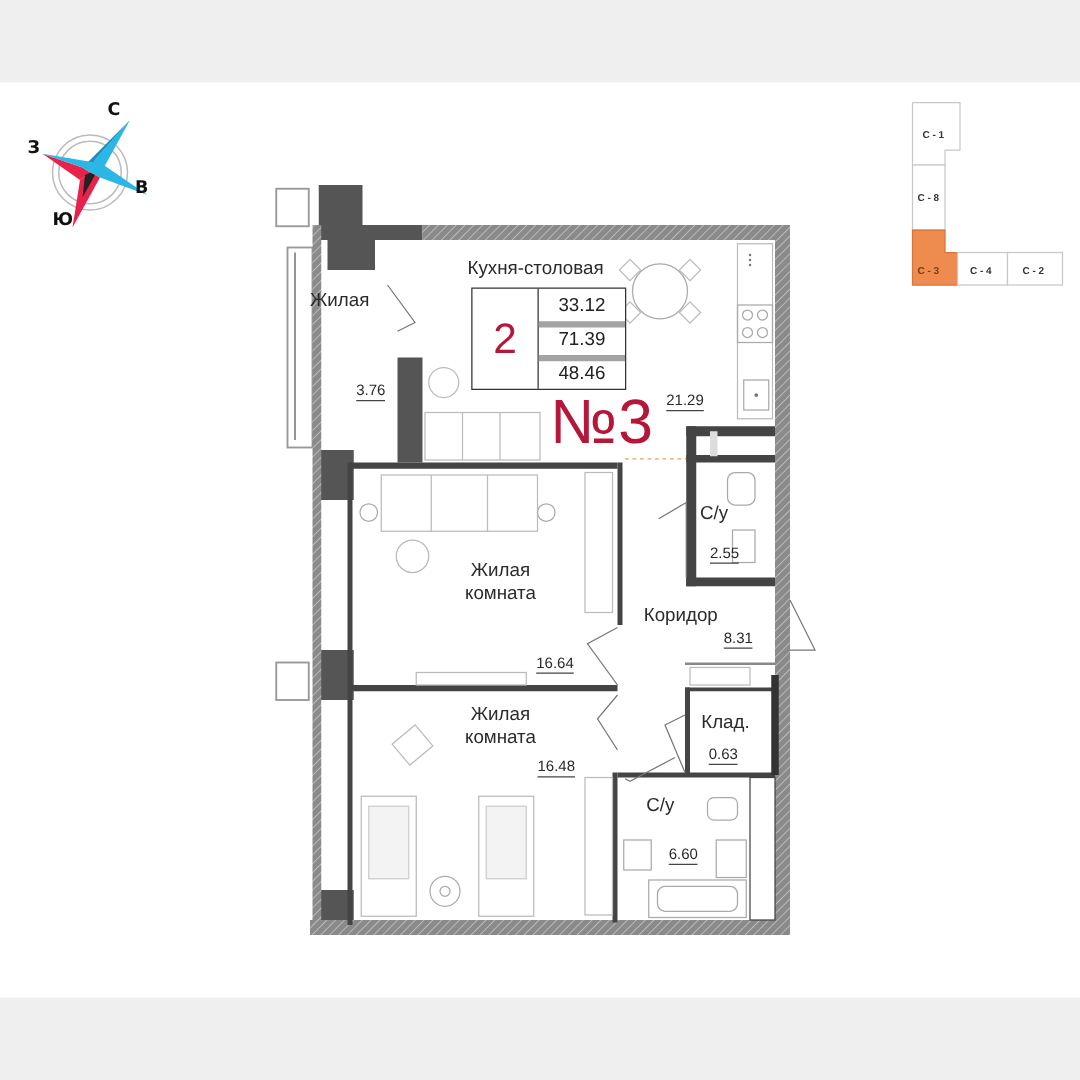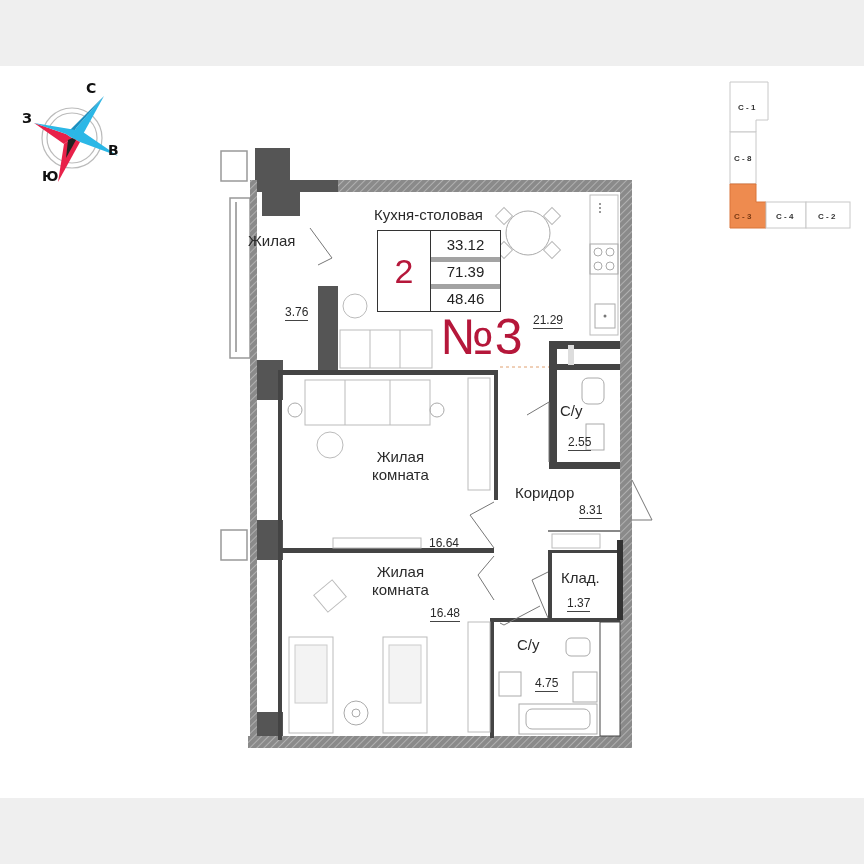--- a/index.html
+++ b/index.html
@@ -180,33 +180,33 @@
 <div class="room-label" style="left:560px; top:402px;">С/у</div>
 <div class="area" style="left:568px; top:436px;">2.55</div>
 
 <div class="room-label" style="left:515px; top:484px;">Коридор</div>
 <div class="area" style="left:579px; top:504px;">8.31</div>
 
 <div class="room-label" style="left:372px; top:448px;">
   <div>Жилая</div>
   <div>комната</div>
 </div>
-<div class="area" style="left:429px; top:537px;">16.64</div>
+<div class="area" style="left:429px; top:524px;">16.64</div>
 
 <div class="room-label" style="left:372px; top:563px;">
   <div>Жилая</div>
   <div>комната</div>
 </div>
 <div class="area" style="left:430px; top:607px;text-align:center;">16.48</div>
 
 <div class="room-label" style="left:561px; top:569px;">Клад.</div>
-<div class="area" style="left:567px; top:597px;">1.37</div>
+<div class="area" style="left:567px; top:597px;">0.63</div>
 
 <div class="room-label" style="left:517px; top:636px;">С/у</div>
-<div class="area" style="left:535px; top:677px;">4.75</div>
+<div class="area" style="left:535px; top:677px;">6.60</div>
 
 <div class="summary">
   <div class="rooms">2</div>
   <div class="cell b" style="top:0;">33.12</div>
   <div class="cell b" style="top:27px;">71.39</div>
   <div class="cell" style="top:54px;">48.46</div>
 </div>
 
 <div class="apt-number">№3</div>
 

